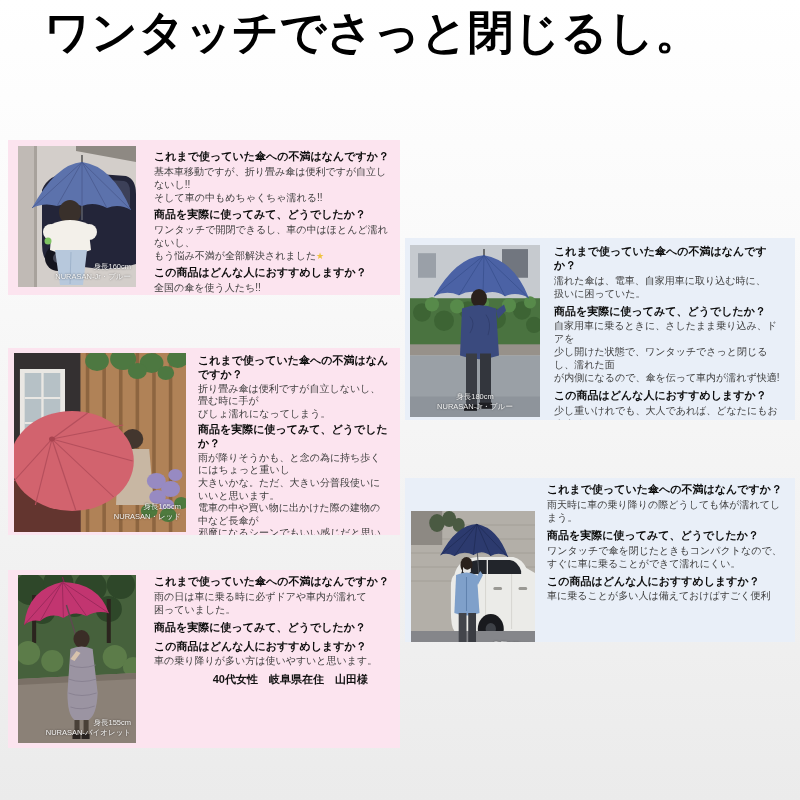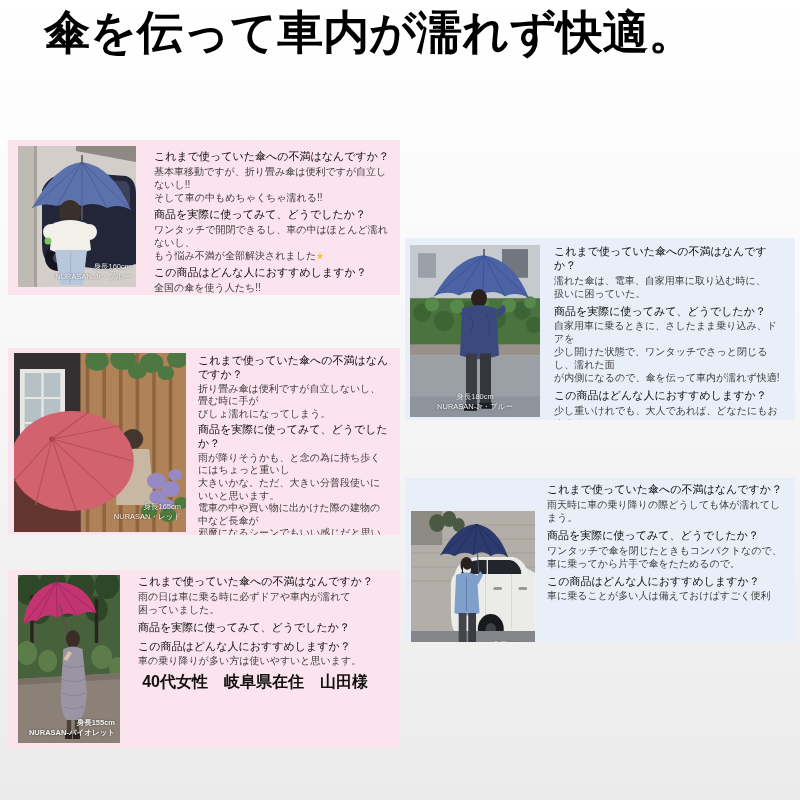--- a/index.html
+++ b/index.html
@@ -19,42 +19,42 @@
   .photo svg{position:absolute;left:0;top:0;width:100%;height:100%;display:block;}
   .caption{
     position:absolute;right:5px;bottom:5px;text-align:right;
     color:rgba(255,255,255,.93);font-size:7.5px;line-height:1.35;
     text-shadow:0 0 2px rgba(0,0,0,.65);
   }
   .caption.center{right:auto;left:50%;transform:translateX(-50%);text-align:center;white-space:nowrap;}
   .content{flex:1;min-width:0;padding-right:4px;}
   .qa{margin-top:5px;}
   .qa:first-child{margin-top:0;}
-  .q{font-size:11px;font-weight:400;color:#0d0d0d;line-height:1.25;margin:0 0 1px;}
+  .q{font-size:11px;font-weight:700;color:#0d0d0d;line-height:1.25;margin:0 0 1px;}
   .a{font-size:10px;color:#3d3d3d;line-height:1.3;white-space:pre-line;}
-  .attr{font-size:16px;font-weight:700;color:#111;text-align:right;margin-top:5px;padding-right:22px;}
+  .attr{font-size:11px;font-weight:700;color:#111;text-align:right;margin-top:5px;padding-right:22px;}
   .sparkle{color:#eec23e;font-size:9px;}
   #card1{left:8px;top:140px;width:392px;height:155px;padding:6px 6px 6px 10px;gap:18px;}
   #card1 .photo{width:118px;height:141px;}
   #card1 .qa{margin-top:4px;}
   #card2{left:405px;top:238px;width:390px;height:182px;padding:7px 4px 7px 5px;gap:14px;}
   #card2 .photo{width:130px;height:172px;}
   #card3{left:8px;top:348px;width:392px;height:187px;padding:3px 6px 4px 6px;gap:12px;}
   #card3 .photo{width:172px;height:179px;margin-top:2px;}
   #card3 .qa{margin-top:3px;}
   #card3 .a{line-height:1.26;}
   #card4{left:8px;top:570px;width:392px;height:178px;padding:5px 6px 5px 10px;gap:18px;}
-  #card4 .photo{width:102px;height:168px;font-weight:bold;}
+  #card4 .photo{width:118px;height:168px;}
   #card5{left:405px;top:478px;width:390px;height:164px;padding:5px 4px 5px 6px;gap:12px;}
   #card5 .photo{width:124px;height:154px;margin-top:28px;}
 </style>
 </head>
 <body>
 
-<h1 class="page-title">傘を伝って車内が濡れず快適。</h1>
+<h1 class="page-title">ワンタッチでさっと閉じるし。</h1>
 
 <div class="card pink" id="card1">
   <div class="photo">
     <svg viewBox="0 0 118 141" preserveAspectRatio="none">
       <rect width="118" height="141" fill="#d3ceca"></rect>
       <rect x="0" y="0" width="16" height="141" fill="#c0bab5"></rect>
       <rect x="16" y="0" width="3" height="141" fill="#a8a29c"></rect>
       <polygon points="58,0 118,0 118,16 58,5" fill="#8e8983"></polygon>
       <path d="M24,44 Q30,28 54,26 L108,30 Q118,33 118,48 L118,118 Q96,125 74,122 L32,117 Q24,114 24,98 Z" fill="#232539"></path>
       <path d="M58,32 L106,35 Q112,36 112,46 L112,60 L60,53 Z" fill="#3c4058"></path>
@@ -374,21 +374,21 @@
     </div>
   </div>
   <div class="content">
     <div class="qa">
       <div class="q">これまで使っていた傘への不満はなんですか？</div>
       <div class="a">雨天時に車の乗り降りの際どうしても体が濡れてしまう。</div>
     </div>
     <div class="qa">
       <div class="q">商品を実際に使ってみて、どうでしたか？</div>
       <div class="a">ワンタッチで傘を閉じたときもコンパクトなので、
-車に乗ってから片手で傘をたためるので。</div>
+すぐに車に乗ることができて濡れにくい。</div>
     </div>
     <div class="qa">
       <div class="q">この商品はどんな人におすすめしますか？</div>
       <div class="a">車に乗ることが多い人は備えておけばすごく便利</div>
     </div>
 
   </div>
 </div>
 
 </body></html>

